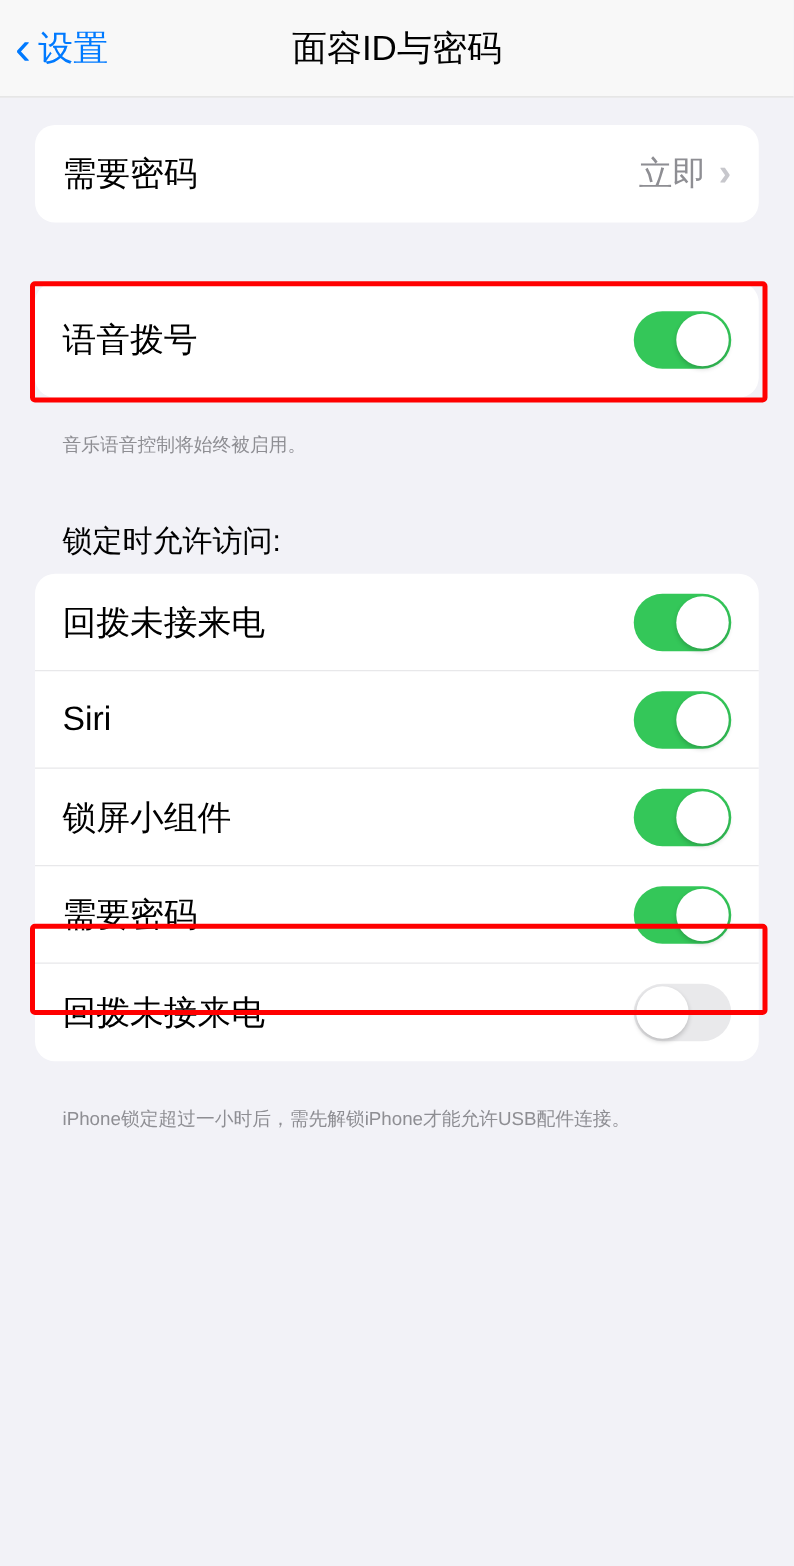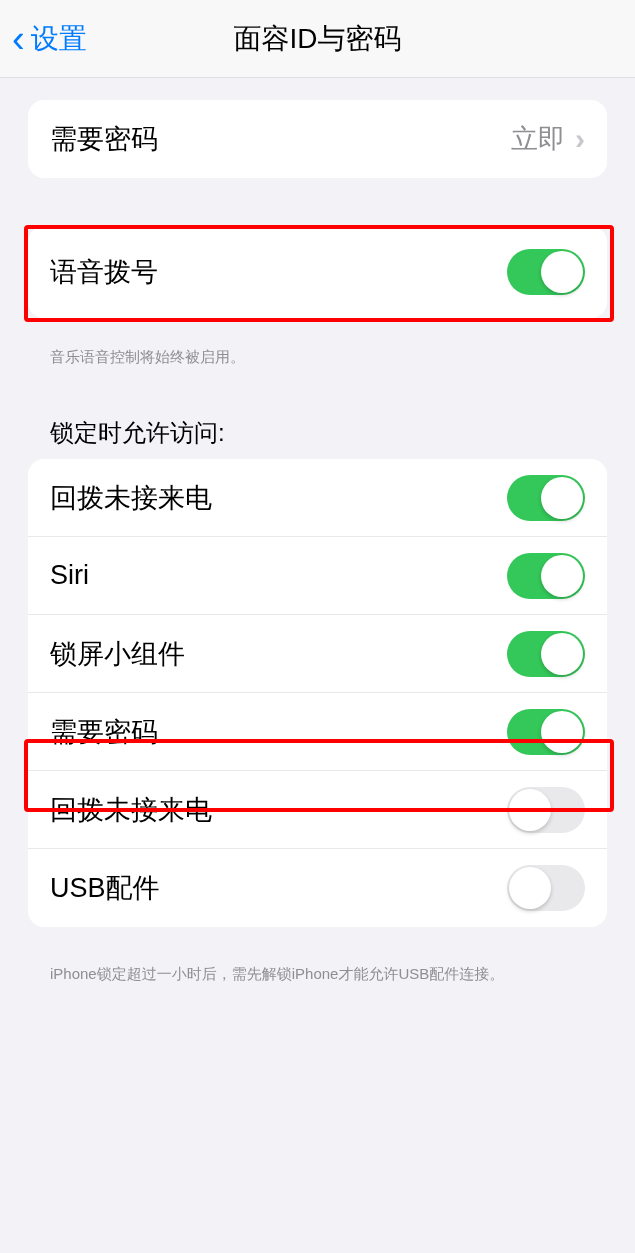--- a/index.html
+++ b/index.html
@@ -206,26 +206,20 @@
         <div class="toggle on">
           <div class="toggle-knob"></div>
         </div>
       </div>
       <div class="row">
         <span class="row-label">回拨未接来电</span>
         <div class="toggle off">
           <div class="toggle-knob"></div>
         </div>
       </div>
-      <div class="row">
-        <span class="row-label">USB配件</span>
-        <div class="toggle off">
-          <div class="toggle-knob"></div>
-        </div>
-      </div>
     </div>
 
   <div class="footer-text">iPhone锁定超过一小时后，需先解锁iPhone才能允许USB配件连接。</div>
 
 </div>
 
 <div class="highlight-box highlight-1"></div>
 <div class="highlight-box highlight-2"></div>
 
 </body></html>

